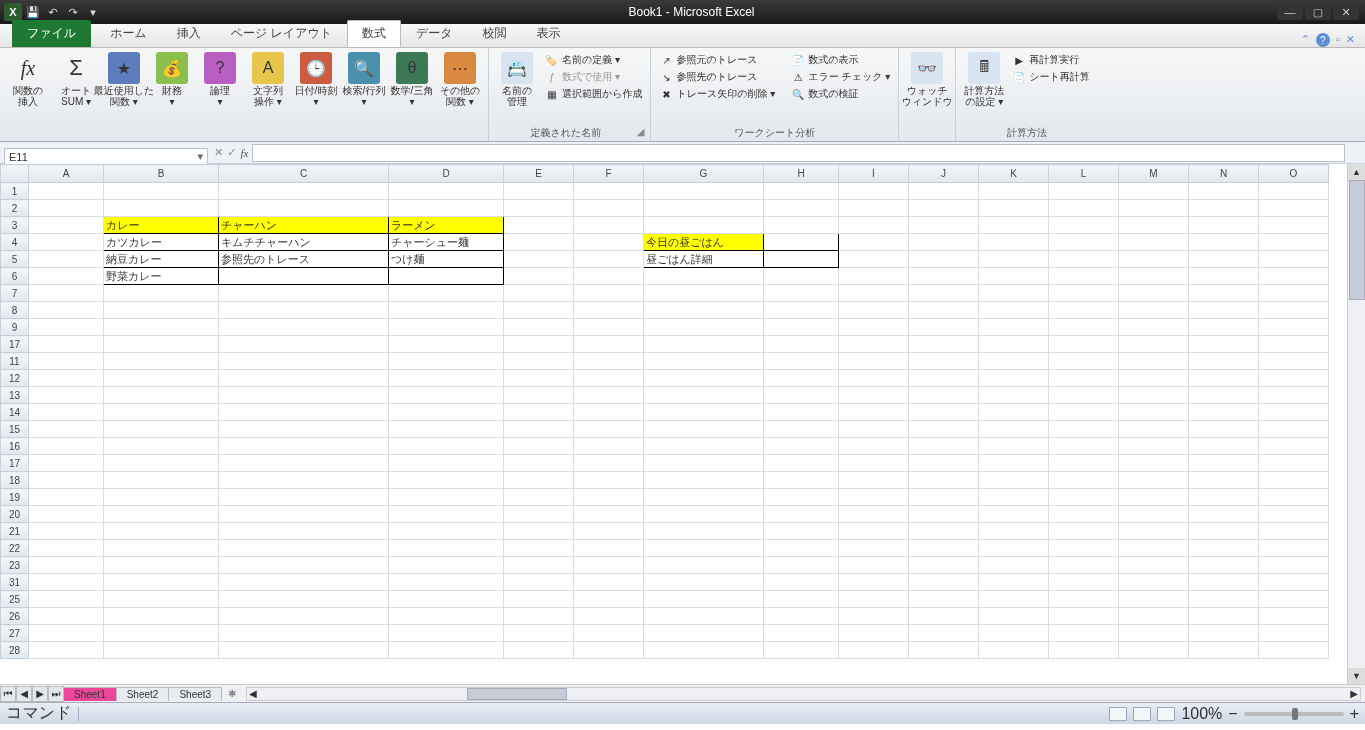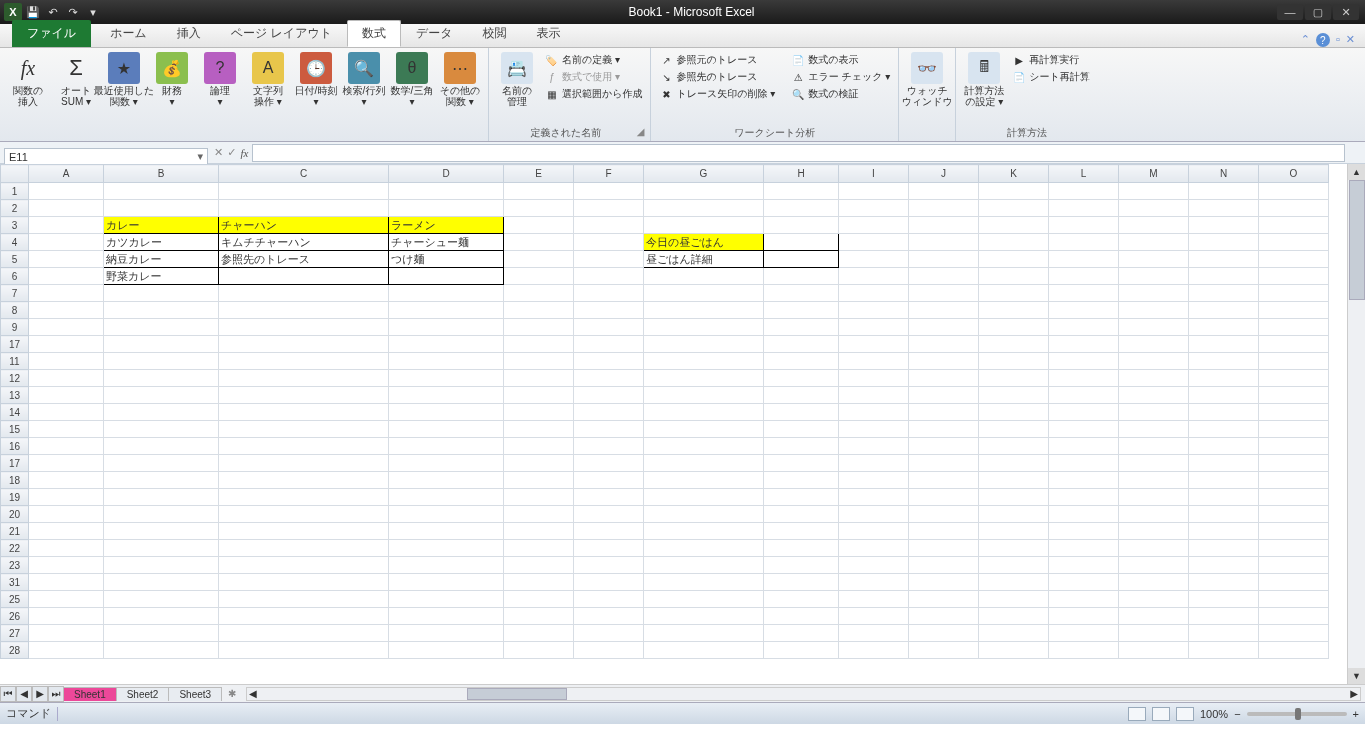--- a/index.html
+++ b/index.html
@@ -46,21 +46,21 @@
 .vscroll .up,.vscroll .dn{height:16px;background:#ddd;text-align:center;font-size:9px;line-height:16px;}
 .vscroll .thumb{position:absolute;top:16px;width:16px;left:1px;height:120px;background:#c6cdd6;border:1px solid #aab;}
 .tabsbar { height:18px; background:#eef0f3; border-top:1px solid #ccc; display:flex; align-items:center; font-size:10px;}
 .tabsbar .nav { display:flex; gap:0;}
 .tabsbar .nav span{width:16px;height:16px;border:1px solid #bbb;background:#e3e8ee;display:inline-flex;align-items:center;justify-content:center;}
 .sheettab { padding:1px 10px; background:#ec4899; border:1px solid #bbb; border-bottom:none; margin-left:-1px;}
 .sheettab.inactive { background:#e8ecf1;}
 .newtab { width:20px; text-align:center; color:#888;}
 .hscroll { flex:1; margin:0 4px; height:14px; background:#eef0f3; border:1px solid #ccc; position:relative;}
 .hscroll .thumb{position:absolute;left:220px;width:100px;height:12px;background:#c6cdd6;top:0;border:1px solid #aab;}
-.status { height:22px; background:linear-gradient(#e8eef5,#cdd8e4); border-top:1px solid #aab; display:flex; align-items:center; font-size:11px; padding:0 6px;}
+.status { height:22px; background:linear-gradient(#e8eef5,#cdd8e4); border-top:1px solid #aab; display:flex; align-items:center; font-size:16px; padding:0 6px;}
 .status .right { margin-left:auto; display:flex; align-items:center; gap:6px;}
 .viewbtn { width:18px; height:14px; border:1px solid #9ab; background:#f4f7fa; display:inline-block;}
 .zoomslider { width:100px; height:4px; background:#bbb; position:relative; border-radius:2px;}
 .zoomslider .knob{position:absolute; left:48px; top:-4px; width:6px; height:12px; background:#777; border-radius:2px;}
 .book-colors .c1{background:#5b7dbb;} .c2{background:#8bbf4e;} .c3{background:#b75fc1;} .c4{background:#e8c64b;}
 .c5{background:#cc5b3f;} .c6{background:#4a8fab;} .c7{background:#3c7a55;} .c8{background:#d98a3e;}
 </style>
 </head>
 <body>
 

